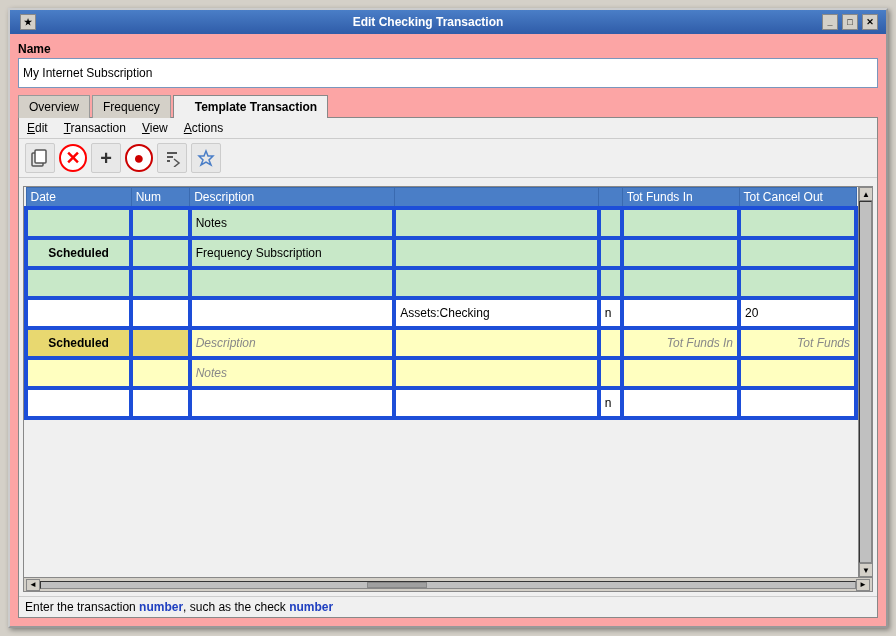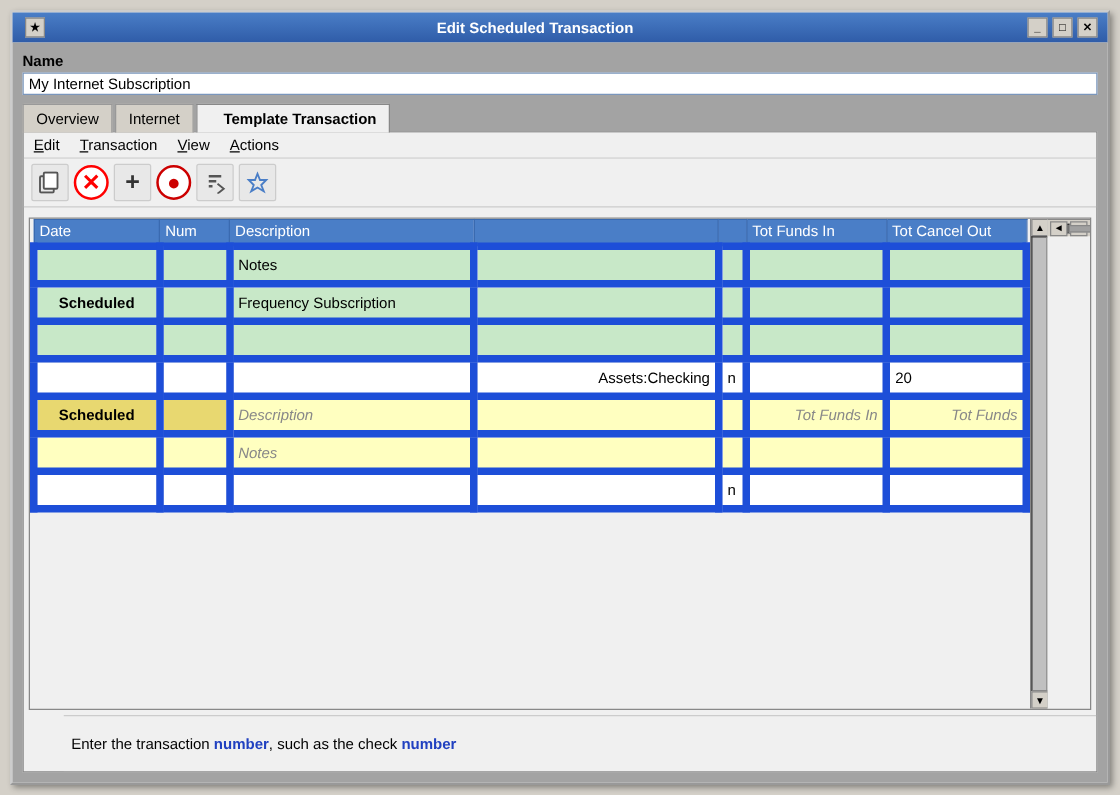--- a/index.html
+++ b/index.html
@@ -62,37 +62,37 @@
     .title-bar-controls {
       display: flex;
       gap: 2px;
     }
 
     .window-body {
       flex: 1;
       display: flex;
       flex-direction: column;
       padding: 8px;
-      background: #a3a3a3;
+      background: #fca5a5;
       overflow: hidden;
     }
 
     .name-section {
       margin-bottom: 6px;
     }
 
     .name-label {
       font-weight: bold;
       font-size: 12px;
       margin-bottom: 2px;
     }
 
     .name-input {
       width: 100%;
-      height: 18px;
+      height: 30px;
       border: 1px solid #7a96bc;
       background: white;
       padding: 2px 4px;
       font-size: 12px;
     }
 
     .tabs {
       display: flex;
       margin-bottom: 0;
     }
@@ -172,41 +172,42 @@
       flex-direction: column;
       overflow: hidden;
       padding: 8px 4px 4px 4px;
     }
 
     .transaction-table-container {
       flex: 1;
       border: 1px solid #888;
       overflow: hidden;
       display: flex;
+      flex-direction: column;
     }
 
     .transaction-table {
       width: 100%;
       border-collapse: collapse;
       font-size: 12px;
       table-layout: fixed;
     }
 
     .transaction-table th {
       background: #4a7ec7;
       color: white;
       padding: 2px 4px;
       text-align: left;
       border: 1px solid #3a6ab0;
       font-weight: normal;
       height: 20px;
     }
 
     .transaction-table td {
-      border: 6px solid #1d4ed8;
+      border: 4px solid #1d4ed8;
       padding: 1px 4px;
       height: 30px;
       overflow: hidden;
     }
 
     .row-green {
       background: #c8e8c8;
     }
 
     .row-white {
@@ -261,23 +262,22 @@
       display: flex;
       align-items: center;
       justify-content: center;
       font-size: 8px;
       cursor: pointer;
     }
 
     .status-bar {
       background: #f0f0f0;
       border-top: 1px solid #ccc;
-      padding: 15px 6px;
-      font-size: 12px;
-      margin-left: 32px;
+      padding: 3px 6px;
+      font-size: 12px;
     }
 
     .status-bar span.highlight {
       color: #2040c0;
       font-weight: bold;
     }
 
     .button-row {
       display: flex;
       justify-content: space-between;
@@ -343,38 +343,38 @@
       border: 1px inset #888;
     }
   </style>
 </head>
 <body>
 
 <div class="window">
 
   <div class="title-bar">
     <div class="title-bar-icon">★</div>
-    <div class="title-bar-title">Edit Scheduled Transaction</div>
+    <div class="title-bar-title">Edit Checking Transaction</div>
     <div class="title-bar-controls">
       <div class="title-bar-icon">_</div>
       <div class="title-bar-icon">□</div>
       <div class="title-bar-icon">✕</div>
     </div>
   </div>
 
   <div class="window-body">
 
     <div class="name-section">
       <div class="name-label">Name</div>
       <input class="name-input" type="text" value="My Internet Subscription" style="">
     </div>
 
     <div class="tabs">
       <div class="tab">Overview</div>
-      <div class="tab">Internet</div>
+      <div class="tab">Frequency</div>
       <div class="tab active">Template Transaction</div>
     </div>
 
     <div class="tab-content">
 
       <div class="menu-bar">
         <span class="menu-item"><span class="underline">E</span>dit</span>
         <span class="menu-item"><span class="underline">T</span>ransaction</span>
         <span class="menu-item"><span class="underline">V</span>iew</span>
         <span class="menu-item"><span class="underline">A</span>ctions</span>
@@ -459,21 +459,21 @@
                     <td></td>
                     <td></td>
                     <td></td>
                     <td></td>
                   </tr>
 
                   <tr class="row-white">
                     <td></td>
                     <td></td>
                     <td></td>
-                    <td style="text-align:right;">Assets:Checking</td>
+                    <td style="">Assets:Checking</td>
                     <td>n</td>
                     <td></td>
                     <td>20</td>
                   </tr>
 
 
                   <tr class="row-yellow">
                     <td style="text-align:center; font-weight:bold; background:#e8d870;">Scheduled</td>
                     <td style="background:#e8d870; border-right: 2px solid #888;"></td>
                     <td style="background:#ffffc0;"><span class="cell-placeholder">Description</span></td>

